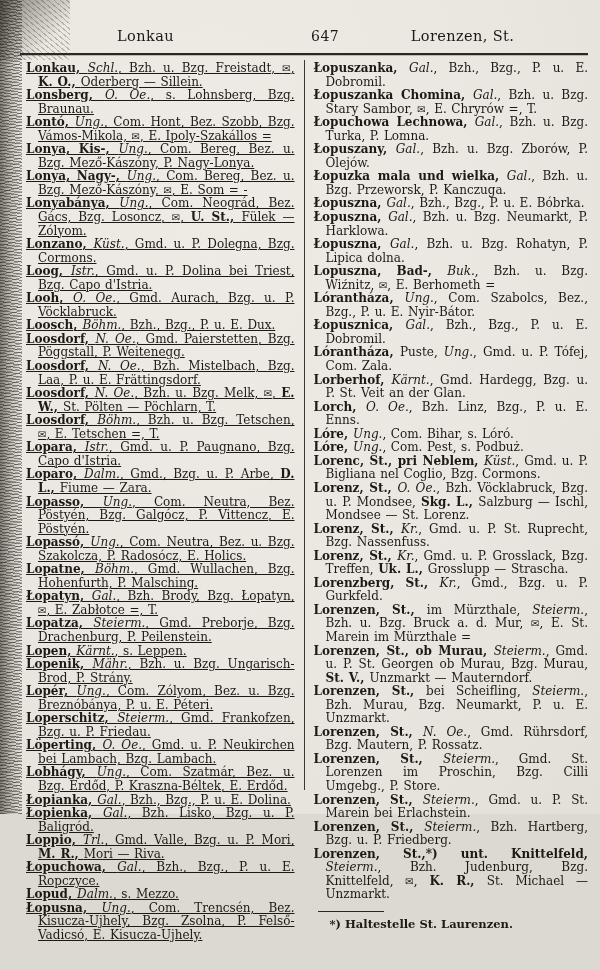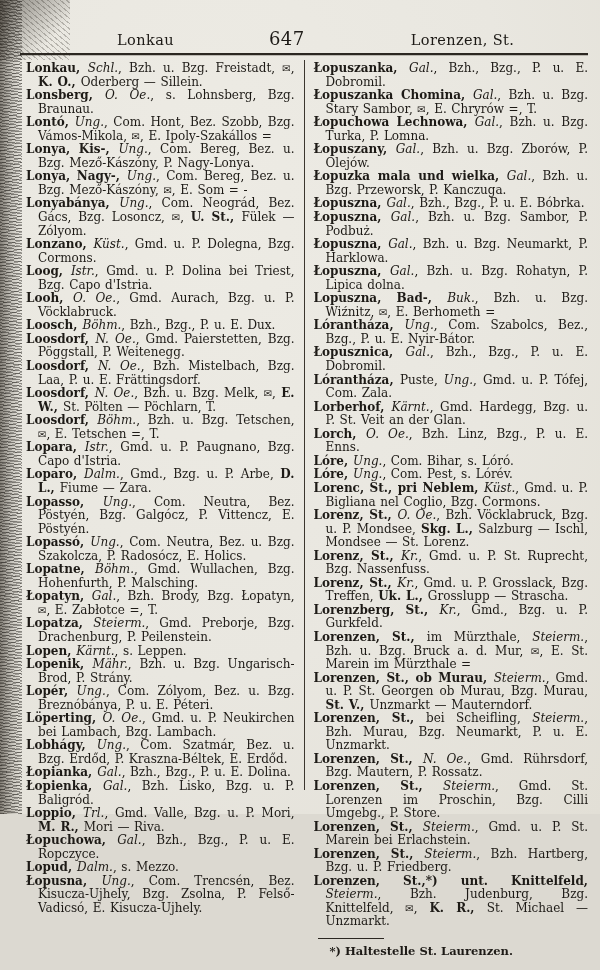--- a/index.html
+++ b/index.html
@@ -24,32 +24,32 @@
     position:absolute;left:0;top:0;width:70px;height:60px;
     background:
       repeating-linear-gradient(40deg, rgba(30,26,20,.25) 0 1px, transparent 1px 4px),
       linear-gradient(135deg, rgba(40,35,28,.5), rgba(0,0,0,0) 70%);
   }
   .header{
     position:absolute;top:28px;left:22px;right:14px;
     display:flex;align-items:baseline;font-size:14.5px;letter-spacing:.4px;
   }
   .h-side{flex:1;text-align:center;}
-  .h-num{width:70px;text-align:left;font-size:18px;}
+  .h-num{width:70px;text-align:right;font-size:14px;}
   .header-rule{
     position:absolute;top:53px;left:20px;right:12px;height:0;
     border-top:2px solid #2b2721;
     box-shadow:0 1px 0 rgba(43,39,33,.25);
   }
   .columns{
     position:absolute;top:60px;left:18px;right:10px;bottom:24px;
     display:flex;
   }
   .col{width:50%;box-sizing:border-box;}
-  .col-left{padding:2px 9px 0 8px;}
+  .col-left{padding:2px 9px 0 8px;text-decoration:underline;}
   .col-right{padding:2px 2px 0 9px;}
   .divider{width:1px;background:#3b362e;align-self:stretch;}
   .entry{
     margin:0;font-size:12px;line-height:13.55px;
     text-align:justify;text-indent:-12px;padding-left:12px;
     word-spacing:.8px;
   }
   .b{font-weight:bold;}
   .i{font-style:italic;}
   .post-horn{font-family:"DejaVu Sans", sans-serif;font-size:10px;line-height:1;}
@@ -93,49 +93,49 @@
         <p class="entry"><span class="b">Lopara, </span><span class="i">Istr.</span><span class="r">, Gmd. u. P. Paugnano, Bzg. Capo d'Istria.</span></p>
         <p class="entry"><span class="b">Loparo, </span><span class="i">Dalm.</span><span class="r">, Gmd., Bzg. u. P. Arbe, </span><span class="b">D. L., </span><span class="r">Fiume — Zara.</span></p>
         <p class="entry"><span class="b">Lopasso, </span><span class="i">Ung.</span><span class="r">, Com. Neutra, Bez. Pöstyén, Bzg. Galgócz, P. Vittencz, E. Pöstyén.</span></p>
         <p class="entry"><span class="b">Lopassó, </span><span class="i">Ung.</span><span class="r">, Com. Neutra, Bez. u. Bzg. Szakolcza, P. Radosócz, E. Holics.</span></p>
         <p class="entry"><span class="b">Lopatne, </span><span class="i">Böhm.</span><span class="r">, Gmd. Wullachen, Bzg. Hohenfurth, P. Malsching.</span></p>
         <p class="entry"><span class="b">Łopatyn, </span><span class="i">Gal.</span><span class="r">, Bzh. Brody, Bzg. Łopatyn, </span><span class="post-horn">✉</span><span class="r">, E. Zabłotce =, T.</span></p>
         <p class="entry"><span class="b">Lopatza, </span><span class="i">Steierm.</span><span class="r">, Gmd. Preborje, Bzg. Drachenburg, P. Peilenstein.</span></p>
         <p class="entry"><span class="b">Lopen, </span><span class="i">Kärnt.</span><span class="r">, s. Leppen.</span></p>
         <p class="entry"><span class="b">Lopenik, </span><span class="i">Mähr.</span><span class="r">, Bzh. u. Bzg. Ungarisch-Brod, P. Strány.</span></p>
         <p class="entry"><span class="b">Lopér, </span><span class="i">Ung.</span><span class="r">, Com. Zólyom, Bez. u. Bzg. Breznóbánya, P. u. E. Péteri.</span></p>
+        <p class="entry"><span class="b">Loperschitz, </span><span class="i">Steierm.</span><span class="r">, Gmd. Frankofzen, Bzg. u. P. Friedau.</span></p>
         <p class="entry"><span class="b">Löperting, </span><span class="i">O. Oe.</span><span class="r">, Gmd. u. P. Neukirchen bei Lambach, Bzg. Lambach.</span></p>
         <p class="entry"><span class="b">Lobhágy, </span><span class="i">Ung.</span><span class="r">, Com. Szatmár, Bez. u. Bzg. Erdőd, P. Kraszna-Béltek, E. Erdőd.</span></p>
         <p class="entry"><span class="b">Łopianka, </span><span class="i">Gal.</span><span class="r">, Bzh., Bzg., P. u. E. Dolina.</span></p>
         <p class="entry"><span class="b">Łopienka, </span><span class="i">Gal.</span><span class="r">, Bzh. Lisko, Bzg. u. P. Baligród.</span></p>
         <p class="entry"><span class="b">Loppio, </span><span class="i">Trl.</span><span class="r">, Gmd. Valle, Bzg. u. P. Mori, </span><span class="b">M. R., </span><span class="r">Mori — Riva.</span></p>
         <p class="entry"><span class="b">Łopuchowa, </span><span class="i">Gal.</span><span class="r">, Bzh., Bzg., P. u. E. Ropczyce.</span></p>
         <p class="entry"><span class="b">Lopud, </span><span class="i">Dalm.</span><span class="r">, s. Mezzo.</span></p>
         <p class="entry"><span class="b">Łopusna, </span><span class="i">Ung.</span><span class="r">, Com. Trencsén, Bez. Kisucza-Ujhely, Bzg. Zsolna, P. Felső-Vadicsó, E. Kisucza-Ujhely.</span></p>
       </div>
     <div class="divider"></div>
     <div class="col col-right" id="col-right">
 
     <p class="entry"><span class="b">Łopuszanka, </span><span class="i">Gal.</span><span class="r">, Bzh., Bzg., P. u. E. Dobromil.</span></p>
         <p class="entry"><span class="b">Łopuszanka Chomina, </span><span class="i">Gal.</span><span class="r">, Bzh. u. Bzg. Stary Sambor, </span><span class="post-horn">✉</span><span class="r">, E. Chryrów =, T.</span></p>
         <p class="entry"><span class="b">Łopuchowa Lechnowa, </span><span class="i">Gal.</span><span class="r">, Bzh. u. Bzg. Turka, P. Lomna.</span></p>
         <p class="entry"><span class="b">Łopuszany, </span><span class="i">Gal.</span><span class="r">, Bzh. u. Bzg. Zborów, P. Olejów.</span></p>
         <p class="entry"><span class="b">Łopuzka mala und wielka, </span><span class="i">Gal.</span><span class="r">, Bzh. u. Bzg. Przeworsk, P. Kanczuga.</span></p>
         <p class="entry"><span class="b">Łopuszna, </span><span class="i">Gal.</span><span class="r">, Bzh., Bzg., P. u. E. Bóbrka.</span></p>
-        <p class="entry"><span class="b">Łopuszna, </span><span class="i">Gal.</span><span class="r">, Bzh. u. Bzg. Sambor, P. Podbuż.</span></p>
         <p class="entry"><span class="b">Łopuszna, </span><span class="i">Gal.</span><span class="r">, Bzh. u. Bzg. Neumarkt, P. Harklowa.</span></p>
         <p class="entry"><span class="b">Łopuszna, </span><span class="i">Gal.</span><span class="r">, Bzh. u. Bzg. Rohatyn, P. Lipica dolna.</span></p>
         <p class="entry"><span class="b">Lopuszna, Bad-, </span><span class="i">Buk.</span><span class="r">, Bzh. u. Bzg. Wiźnitz, </span><span class="post-horn">✉</span><span class="r">, E. Berhometh =</span></p>
         <p class="entry"><span class="b">Lórantháza, </span><span class="i">Ung.</span><span class="r">, Com. Szabolcs, Bez., Bzg., P. u. E. Nyir-Bátor.</span></p>
         <p class="entry"><span class="b">Łopusznica, </span><span class="i">Gal.</span><span class="r">, Bzh., Bzg., P. u. E. Dobromil.</span></p>
         <p class="entry"><span class="b">Lórantháza, </span><span class="r">Puste, </span><span class="i">Ung.</span><span class="r">, Gmd. u. P. Tófej, Com. Zala.</span></p>
         <p class="entry"><span class="b">Lorberhof, </span><span class="i">Kärnt.</span><span class="r">, Gmd. Hardegg, Bzg. u. P. St. Veit an der Glan.</span></p>
         <p class="entry"><span class="b">Lorch, </span><span class="i">O. Oe.</span><span class="r">, Bzh. Linz, Bzg., P. u. E. Enns.</span></p>
         <p class="entry"><span class="b">Lóre, </span><span class="i">Ung.</span><span class="r">, Com. Bihar, s. Lóró.</span></p>
-        <p class="entry"><span class="b">Lóre, </span><span class="i">Ung.</span><span class="r">, Com. Pest, s. Lórév.</span></p>
+        <p class="entry"><span class="b">Lóre, </span><span class="i">Ung.</span><span class="r">, Com. Pest, s. Podbuż.</span></p>
         <p class="entry"><span class="b">Lorenc, St., pri Neblem, </span><span class="i">Küst.</span><span class="r">, Gmd. u. P. Bigliana nel Coglio, Bzg. Cormons.</span></p>
         <p class="entry"><span class="b">Lorenz, St., </span><span class="i">O. Oe.</span><span class="r">, Bzh. Vöcklabruck, Bzg. u. P. Mondsee, </span><span class="b">Skg. L., </span><span class="r">Salzburg — Ischl, Mondsee — St. Lorenz.</span></p>
         <p class="entry"><span class="b">Lorenz, St., </span><span class="i">Kr.</span><span class="r">, Gmd. u. P. St. Ruprecht, Bzg. Nassenfuss.</span></p>
         <p class="entry"><span class="b">Lorenz, St., </span><span class="i">Kr.</span><span class="r">, Gmd. u. P. Grosslack, Bzg. Treffen, </span><span class="b">Uk. L., </span><span class="r">Grosslupp — Strascha.</span></p>
         <p class="entry"><span class="b">Lorenzberg, St., </span><span class="i">Kr.</span><span class="r">, Gmd., Bzg. u. P. Gurkfeld.</span></p>
         <p class="entry"><span class="b">Lorenzen, St., </span><span class="r">im Mürzthale, </span><span class="i">Steierm.</span><span class="r">, Bzh. u. Bzg. Bruck a. d. Mur, </span><span class="post-horn">✉</span><span class="r">, E. St. Marein im Mürzthale =</span></p>
         <p class="entry"><span class="b">Lorenzen, St., ob Murau, </span><span class="i">Steierm.</span><span class="r">, Gmd. u. P. St. Georgen ob Murau, Bzg. Murau, </span><span class="b">St. V., </span><span class="r">Unzmarkt — Mauterndorf.</span></p>
         <p class="entry"><span class="b">Lorenzen, St., </span><span class="r">bei Scheifling, </span><span class="i">Steierm.</span><span class="r">, Bzh. Murau, Bzg. Neumarkt, P. u. E. Unzmarkt.</span></p>
         <p class="entry"><span class="b">Lorenzen, St., </span><span class="i">N. Oe.</span><span class="r">, Gmd. Rührsdorf, Bzg. Mautern, P. Rossatz.</span></p>
         <p class="entry"><span class="b">Lorenzen, St., </span><span class="i">Steierm.</span><span class="r">, Gmd. St. Lorenzen im Proschin, Bzg. Cilli Umgebg., P. Store.</span></p>

